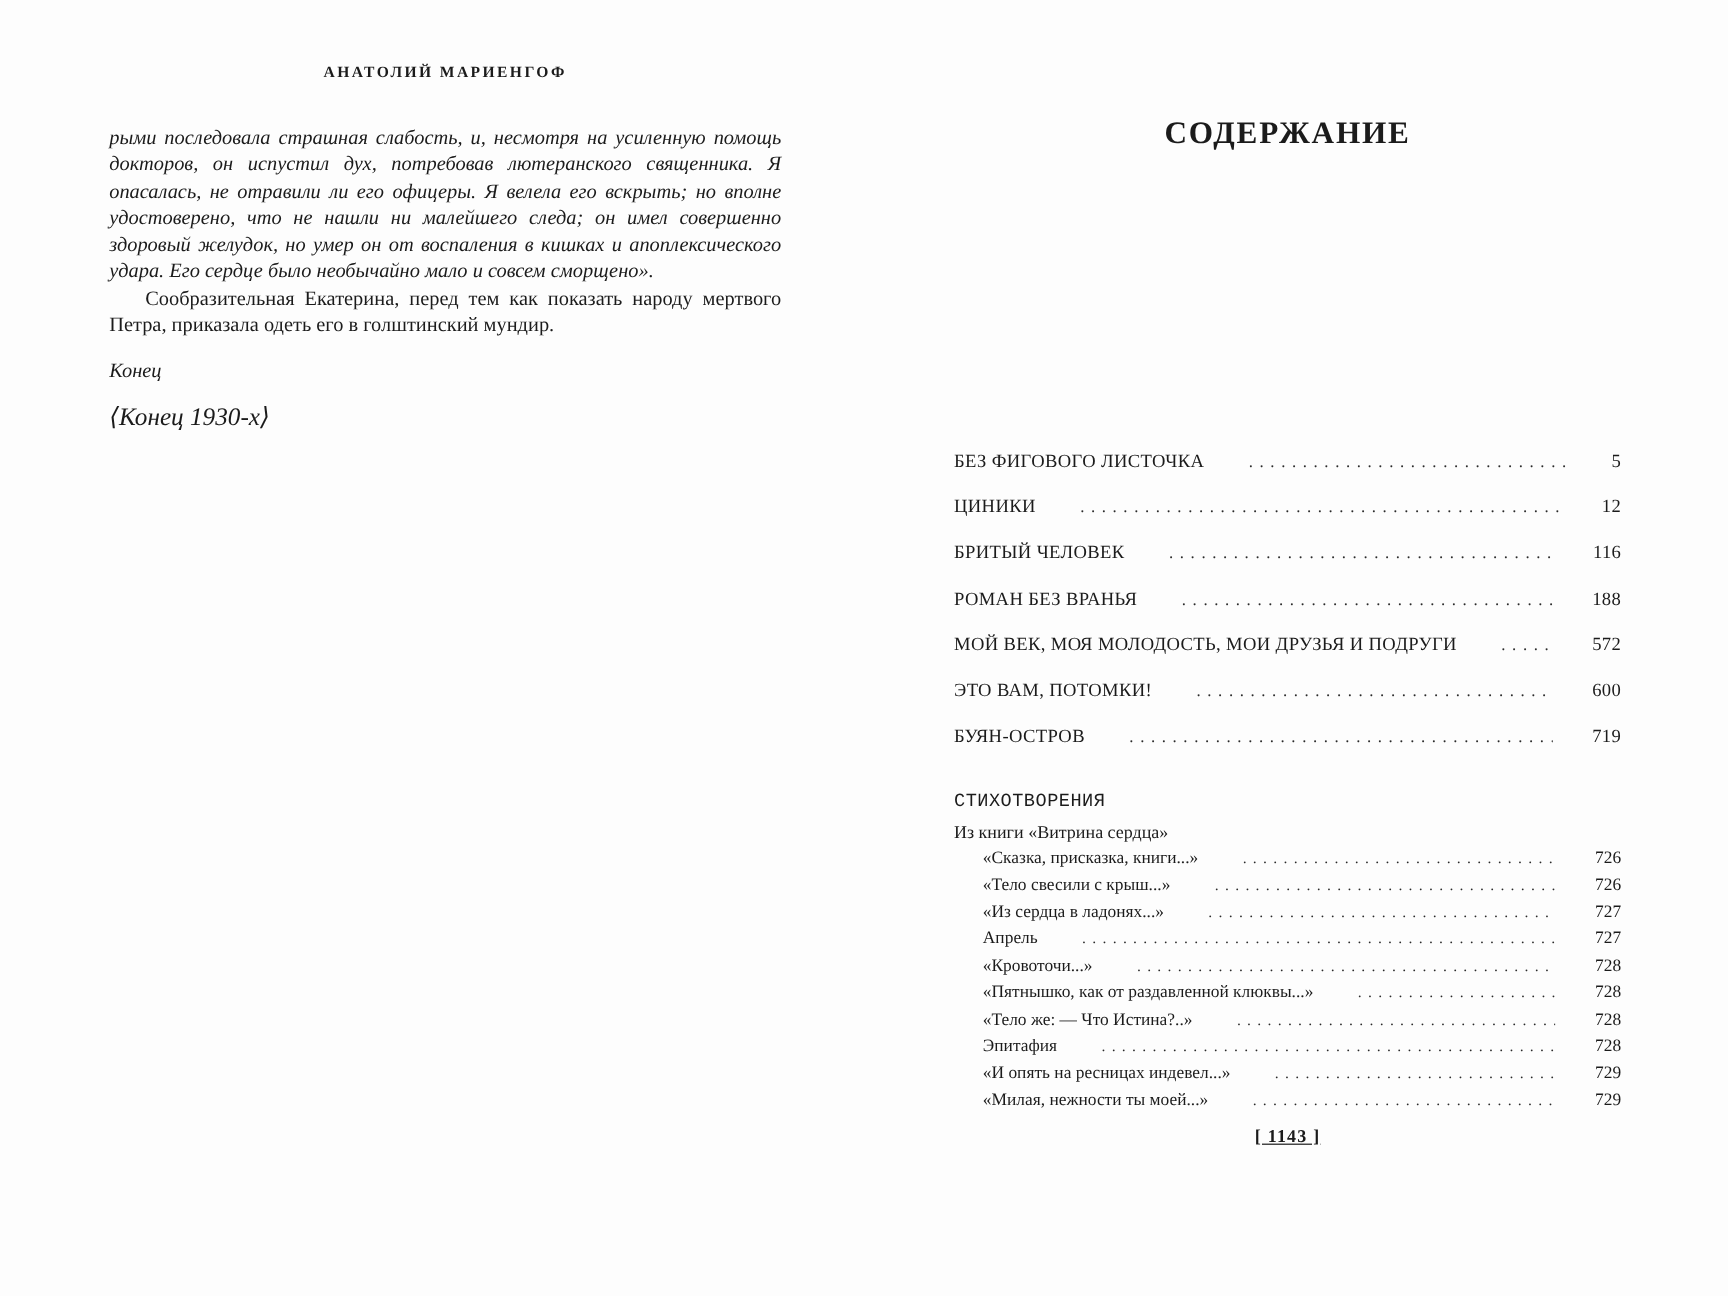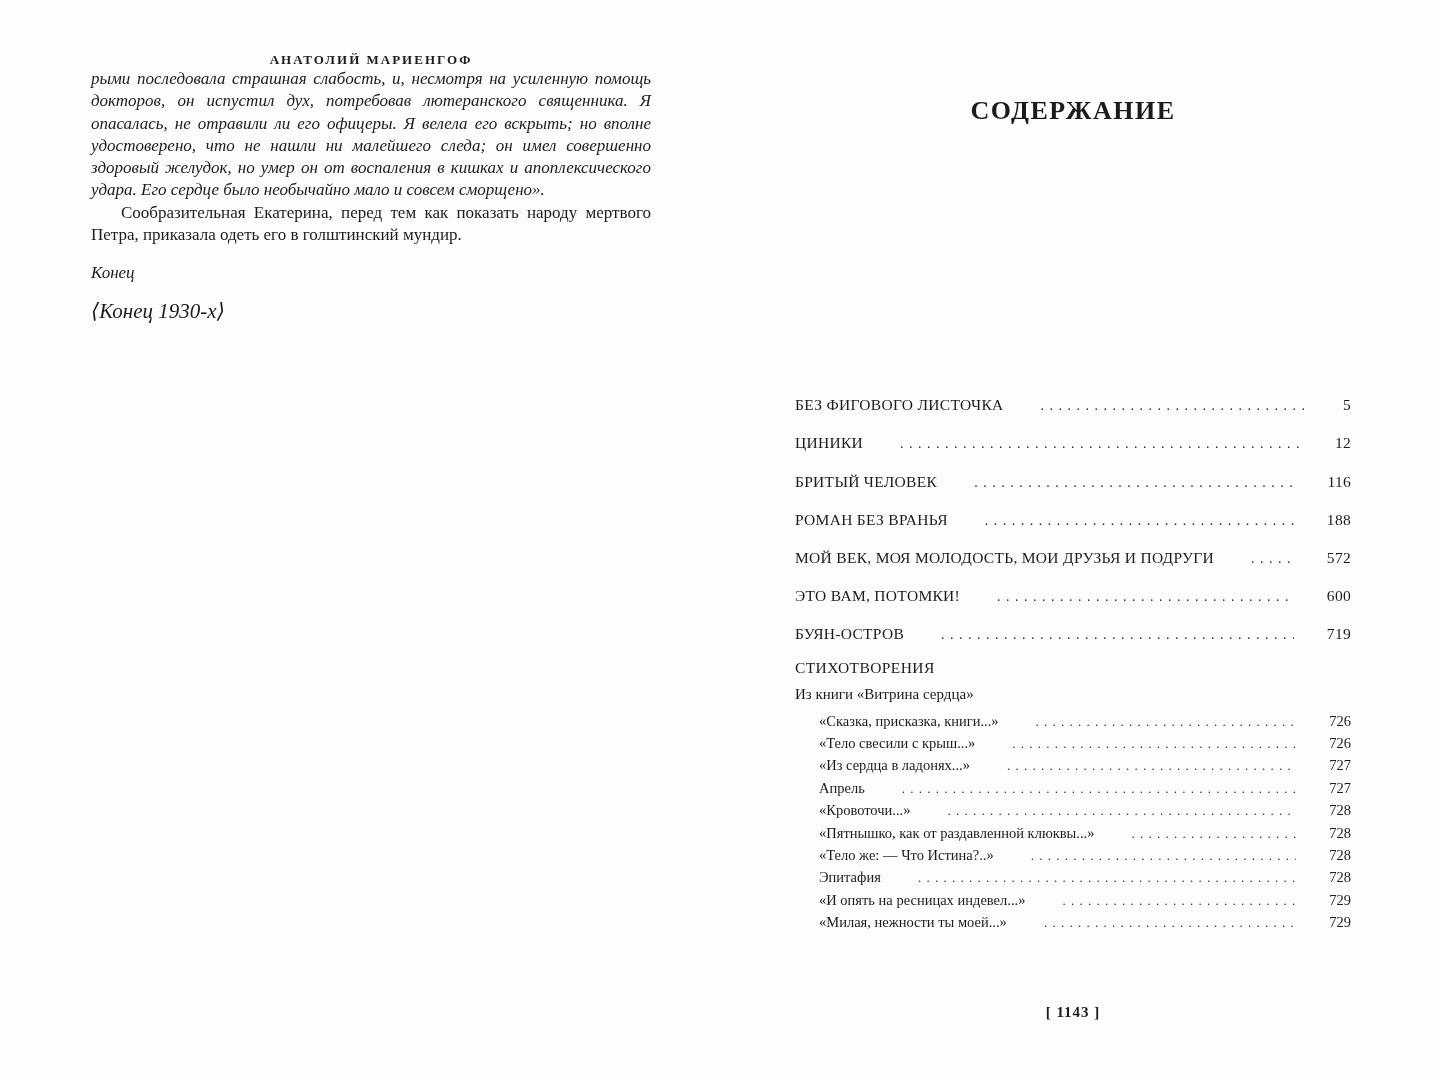--- a/index.html
+++ b/index.html
@@ -15,69 +15,71 @@
     overflow:hidden;
   }
 
   
   .left-page { position:absolute; left:91px; top:52px; width:560px; }
   .running-head {
     text-align:center;
     font-size:13px;
     font-weight:bold;
     letter-spacing:2px;
+    margin-bottom:36px;
   }
   .para { font-size:17px; line-height:1.31; text-align:justify; }
   .para.italic { font-style:italic; }
   .para.indent { text-indent:30px; }
   .end-label { text-align:left; font-style:italic; font-size:17px; margin-top:17px; }
   .date-note { font-style:italic; font-size:21px; margin-top:16px; }
 
   
   .right-page { position:absolute; left:795px; top:96px; width:556px; }
   .toc-title {
     text-align:center;
     font-size:26px;
     font-weight:bold;
     letter-spacing:1.5px;
   }
   .toc-main { margin-top:250px; }
-  .toc-row { display:flex; align-items:flex-end;gap:30px; }
+  .toc-row { display:flex; align-items:flex-start;gap:30px; }
   .toc-main .toc-row { height:38.2px; font-size:15.5px; letter-spacing:.3px; }
   .toc-label { white-space:normal; }
   .toc-dots {
     flex:1;
     overflow:hidden;
     white-space:nowrap;
     margin:0 3px 0 7px;
     min-width:8px;
     color:#2a2a2a;
   }
   .toc-dots::after {
     content:". . . . . . . . . . . . . . . . . . . . . . . . . . . . . . . . . . . . . . . . . . . . . . . . . . . . . . . . . . . . . . . . . . . . . . . . . . . . . . . . . . . . . . . . . . . . . . . . . . . . . . . .";
     font-size:14px;
     letter-spacing:1px;
   }
   .toc-page { white-space:nowrap; }
 
-  .poems-section-label { margin-top:16px; font-size:15.5px; letter-spacing:.4px; }
+  .poems-section-label { margin-top:16px; font-size:15.5px; letter-spacing:.4px;font-family:Liberation Mono, monospace; }
   .poems-book-label { margin-top:9px; font-size:15px; }
   .toc-poems { margin-left:24px; margin-top:4px; }
   .toc-poems .toc-row { height:22.4px; font-size:14.5px; }
   .toc-poems .toc-dots::after { font-size:13px; }
 
   .folio {
     position:absolute;
     left:795px;
-    top:1004px;
+    top:940px;
     width:556px;
     text-align:center;
     font-size:15px;
     font-weight:bold;
     letter-spacing:1px;
+    text-decoration:underline;
   }
 </style>
 </head>
 <body>
 
 <div class="spread">
 
   <div class="left-page">
     <div class="running-head">АНАТОЛИЙ МАРИЕНГОФ</div>
     <div>

